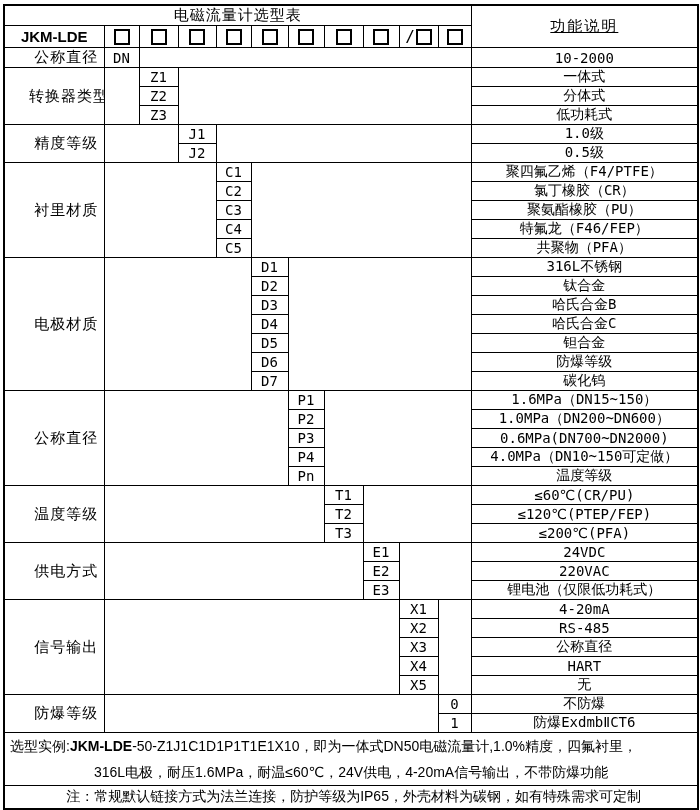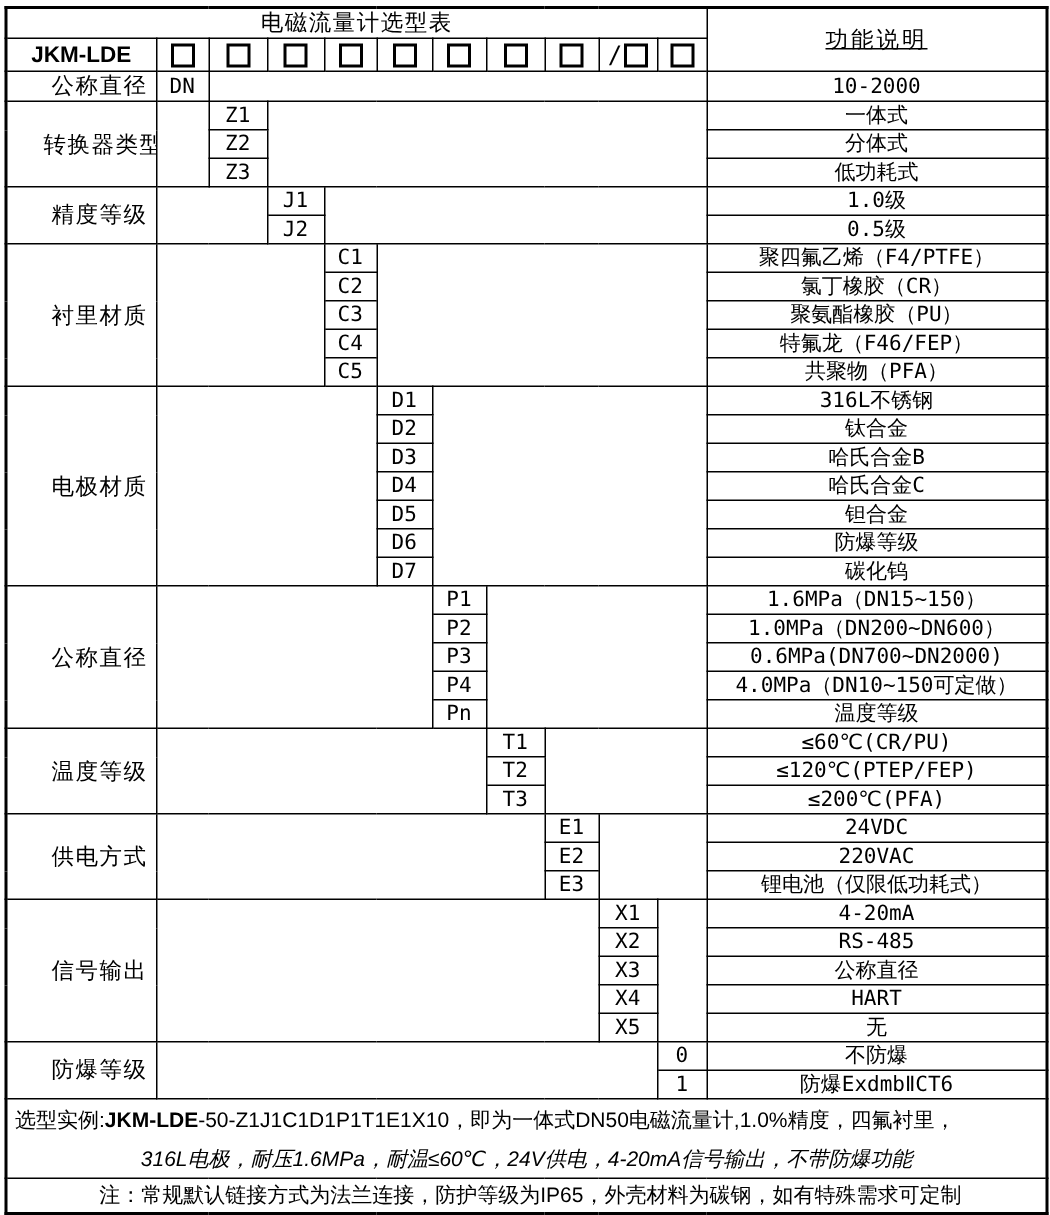--- a/index.html
+++ b/index.html
@@ -44,21 +44,21 @@
     background:#fff;
   }
   span.slash{
     font-family:"DejaVu Sans Mono",monospace;
     font-size:16px;
     vertical-align:middle;
     margin-right:1px;
   }
   td.example-cell{white-space:normal;line-height:26px;font-size:14px;}
   td.example-cell .ex-line1{text-align:left;padding-left:5px;}
-  td.example-cell .ex-line2{text-align:center;font-style:italic;}
+  td.example-cell .ex-line2{text-align:center;}
   td.example-cell b{font-weight:bold;}
   td.note-cell{text-align:center;padding-left:5px;font-size:14px;}
 </style>
 </head>
 <body>
 
 <table id="sel-table">
   <colgroup>
     <col style="width:100px">
       <col style="width:35px">

